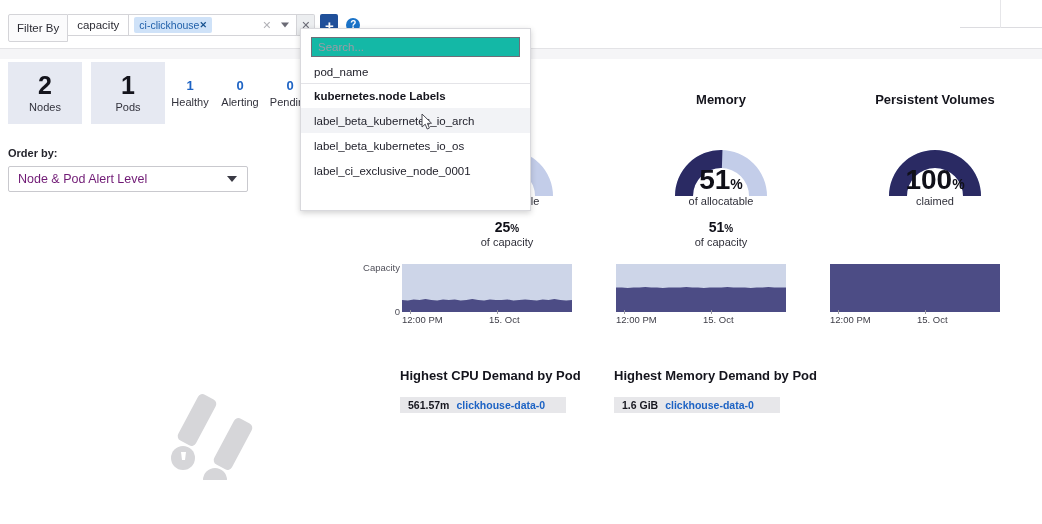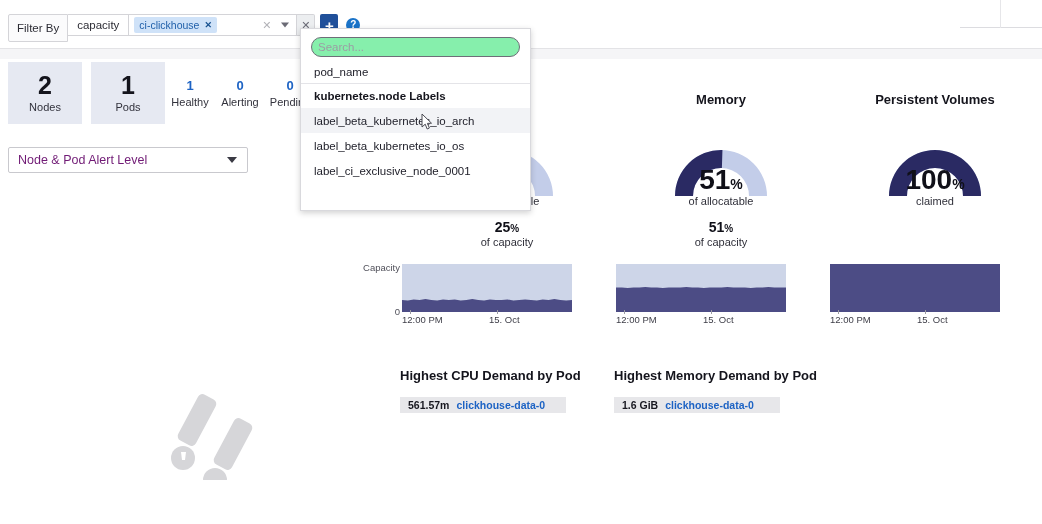--- a/index.html
+++ b/index.html
@@ -48,21 +48,21 @@
     position:relative;
     display:flex;align-items:center;
     width:168px;height:22px;
     background:#ffffff;
     border:1px solid #d4d4d8;
     border-left:none;
     box-sizing:border-box;
     padding-left:5px;
   }
   .chip{
-    display:inline-flex;align-items:center;gap:5px;
+    display:inline-flex;align-items:center;
     height:14px;padding:1px 5px;
     background:#cfe2f8;
     border-radius:2px;
     font-size:10.5px;color:#1f5fa9;
     white-space:nowrap;
   }
   .chip-x{font-size:9px;font-weight:bold;color:#17518f;cursor:pointer;line-height:1;}
   .vc-clear{
     position:absolute;right:25px;top:50%;transform:translateY(-50%);
     font-size:11px;color:#b3b3b8;cursor:pointer;line-height:1;
@@ -213,23 +213,23 @@
     position:absolute;left:300px;top:28px;width:231px;height:183px;
     background:#ffffff;
     border:1px solid #d9d9dd;
     box-shadow:0 2px 6px rgba(0,0,0,0.18);
     box-sizing:border-box;
     z-index:50;
   }
   .dd-search-wrap{padding:8px 10px 4px 10px;}
   .dd-search{
     width:100%;height:20px;box-sizing:border-box;
-    border:1px solid #6e6e78;border-radius:10px;
+    border:1px solid #6e6e78;border-radius:0;
     font-size:11.5px;font-family:"Liberation Sans", sans-serif;
-    padding:0 6px;color:#1b1b25;background:#86efac;
+    padding:0 6px;color:#1b1b25;background:#14b8a6;
     outline:none;
   }
   .dd-search::placeholder{color:#9c9ca4;}
   .dd-item{
     height:22px;display:flex;align-items:center;
     padding:0 0 0 13px;
     font-size:11.5px;color:#22222c;
     cursor:pointer;white-space:nowrap;
   }
   .dd-item.sep{border-bottom:1px solid #e4e4e8;}
@@ -293,20 +293,21 @@
         </div>
         <div class="bd-item">
           <div class="bd-num">0</div>
           <div class="bd-lbl">Pending</div>
         </div>
       </div>
     </div>
   </div>
 
   <div class="orderby">
+    <div class="orderby-label">Order by:</div>
     <div class="select">
       <span>Node &amp; Pod Alert Level</span>
       <span class="select-caret"></span>
     </div>
   </div>
 
   <div class="metrics">
 
     <div class="metric-col">
       <div class="metric-title">CPU</div>

